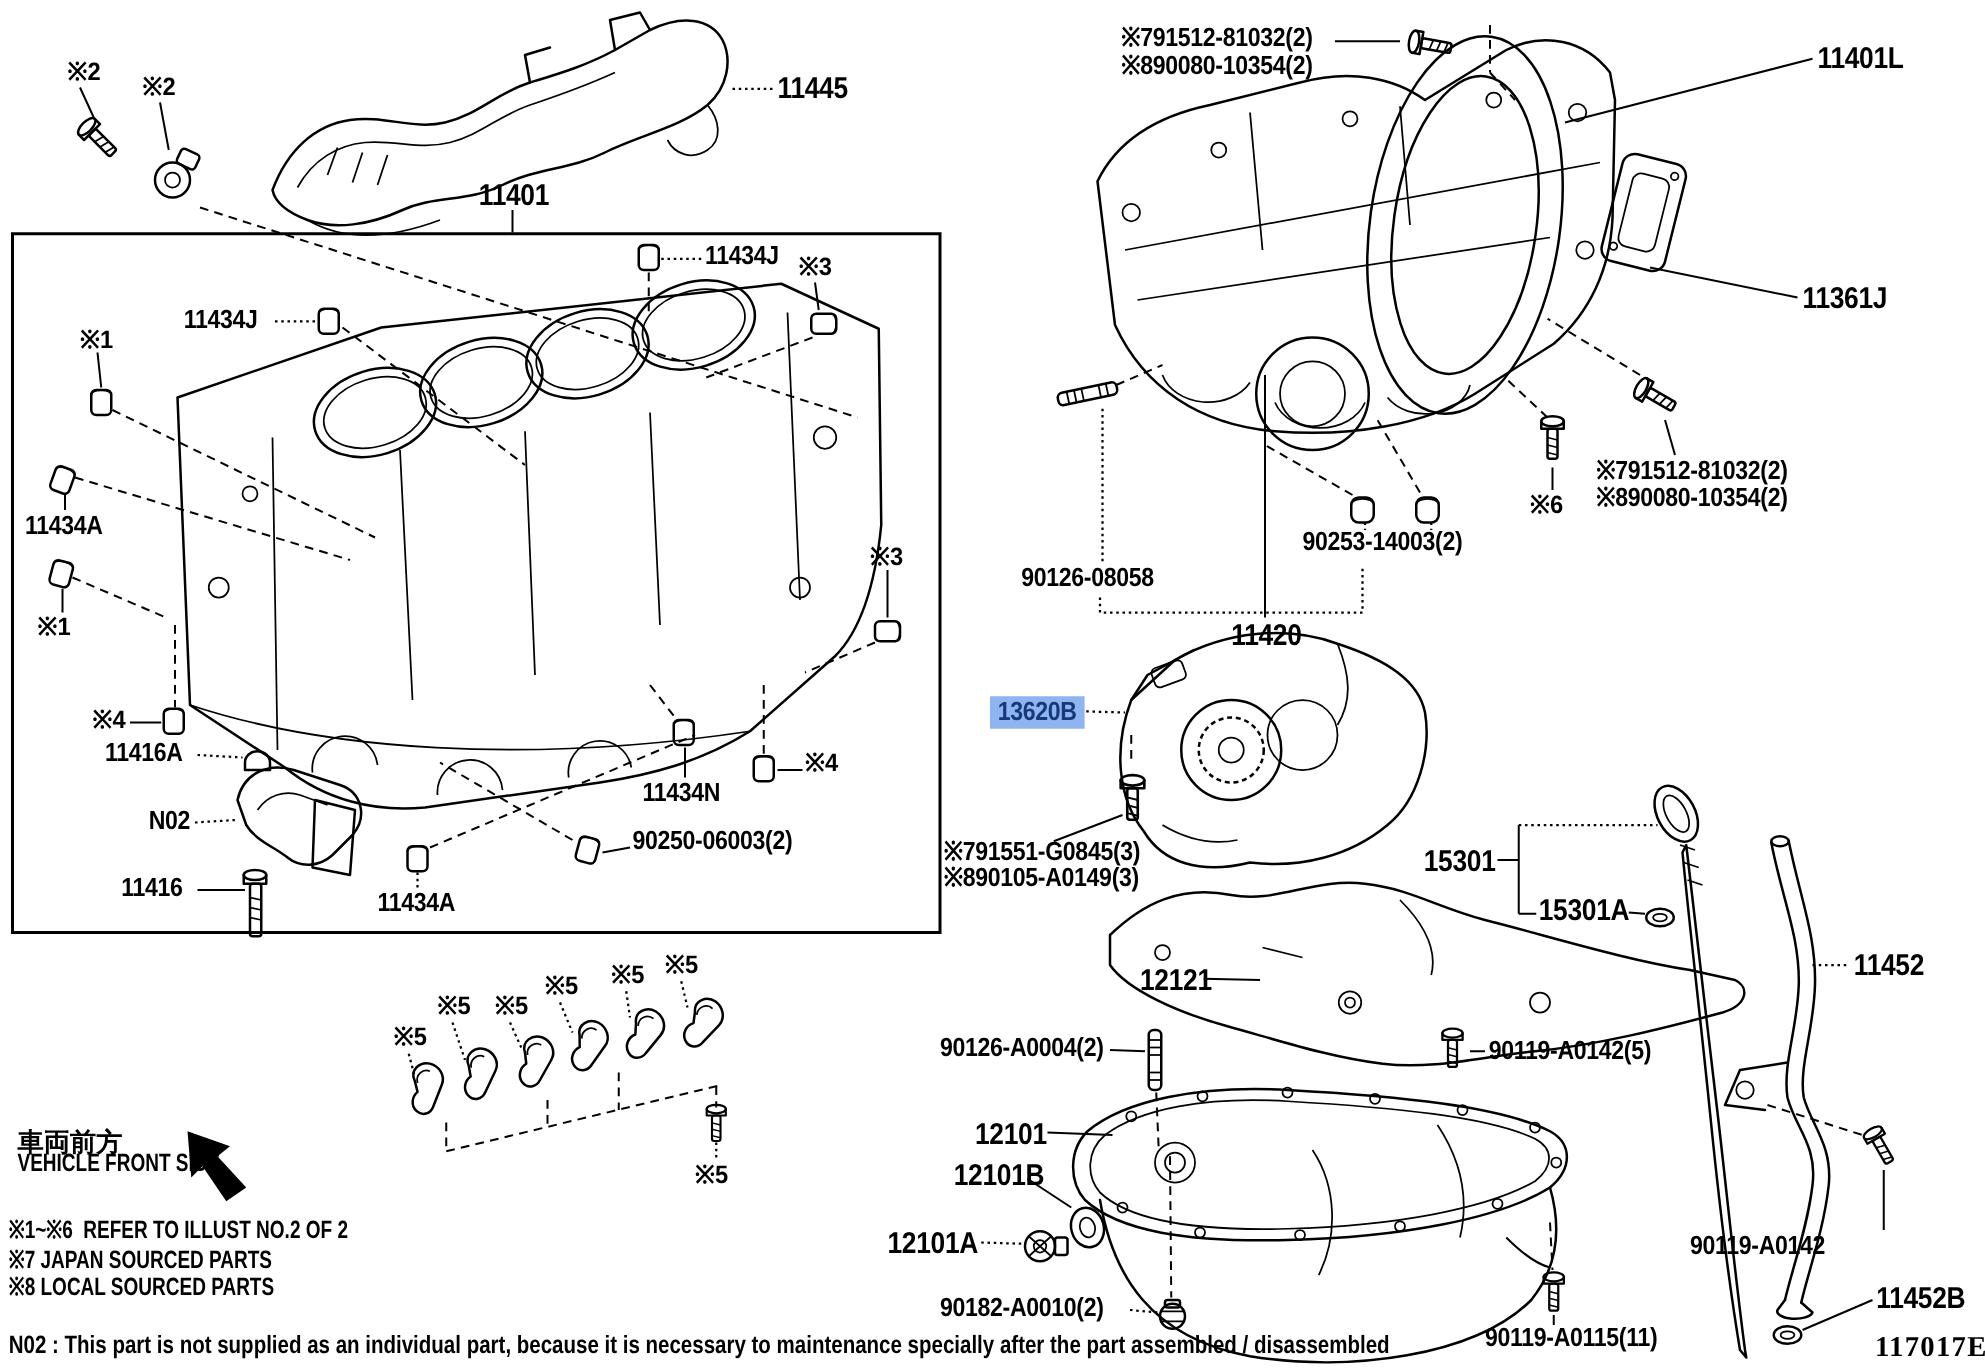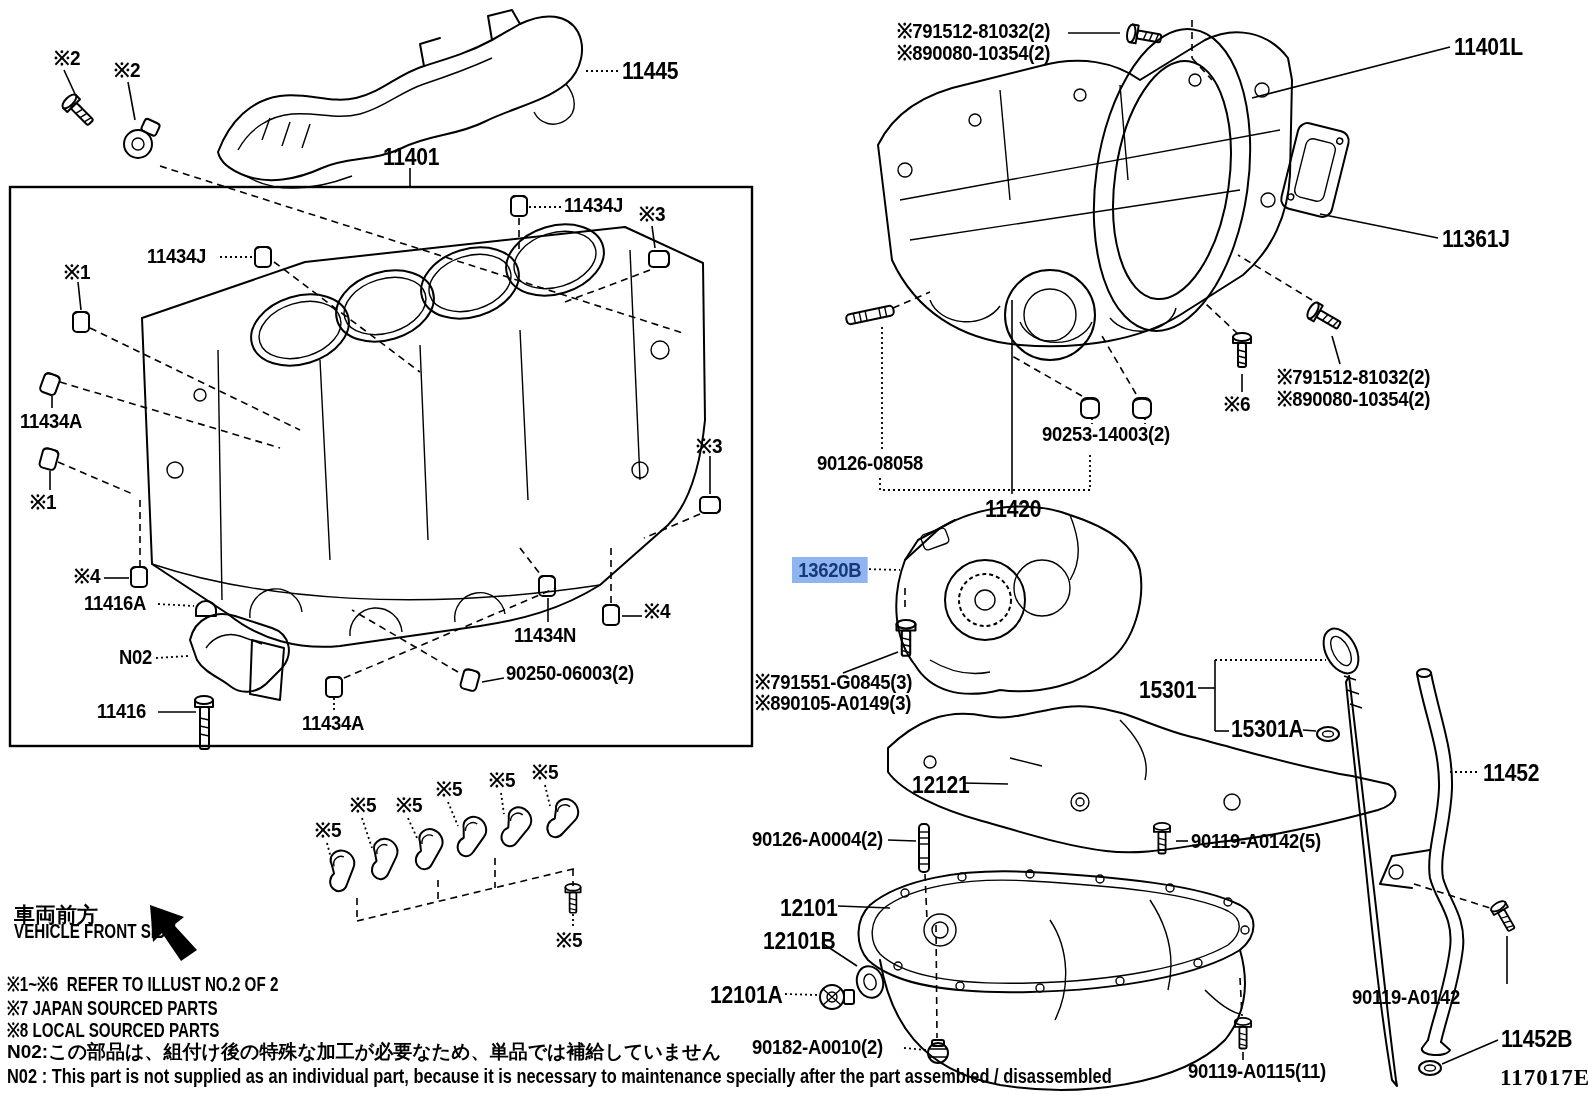--- a/index.html
+++ b/index.html
@@ -430,16 +430,15 @@
       <div class="lbl part" style="left: 1483px; top: 760px; font-size: 24px;">11452</div>
       <div class="lbl part" style="left: 1352px; top: 986px;">90119-A0142</div>
       <div class="lbl part" style="left: 1501px; top: 1026px; font-size: 24px;">11452B</div>
       <div class="lbl part" style="left: 1188px; top: 1060px;">90119-A0115(11)</div>
       <div class="lbl code" style="left: 1500px; top: 1066px; font-weight: bold;">117017E</div>
       <div class="lbl note_jp" style="left: 14px; top: 904px; font-size: 21px;">車両前方</div>
       <div class="lbl note" style="left: 14px; top: 921px;">VEHICLE FRONT SIDE</div>
       <div class="lbl note" style="left: 7px; top: 974px;">※1~※6  REFER TO ILLUST NO.2 OF 2</div>
       <div class="lbl note" style="left: 7px; top: 998px;">※7 JAPAN SOURCED PARTS</div>
       <div class="lbl note" style="left: 7px; top: 1020px;">※8 LOCAL SOURCED PARTS</div>
-      <div class="lbl note_jp" style="left: 7px; top: 1042px; font-size: 19px;">N02:この部品は、組付け後の特殊な加工が必要なため、単品では補給していません</div>
       <div class="lbl note_en" style="left: 7px; top: 1066px;">N02 : This part is not supplied as an individual part, because it is necessary to maintenance specially after the part assembled / disassembled</div>
     </div>
 </div>
 
 </body></html>

